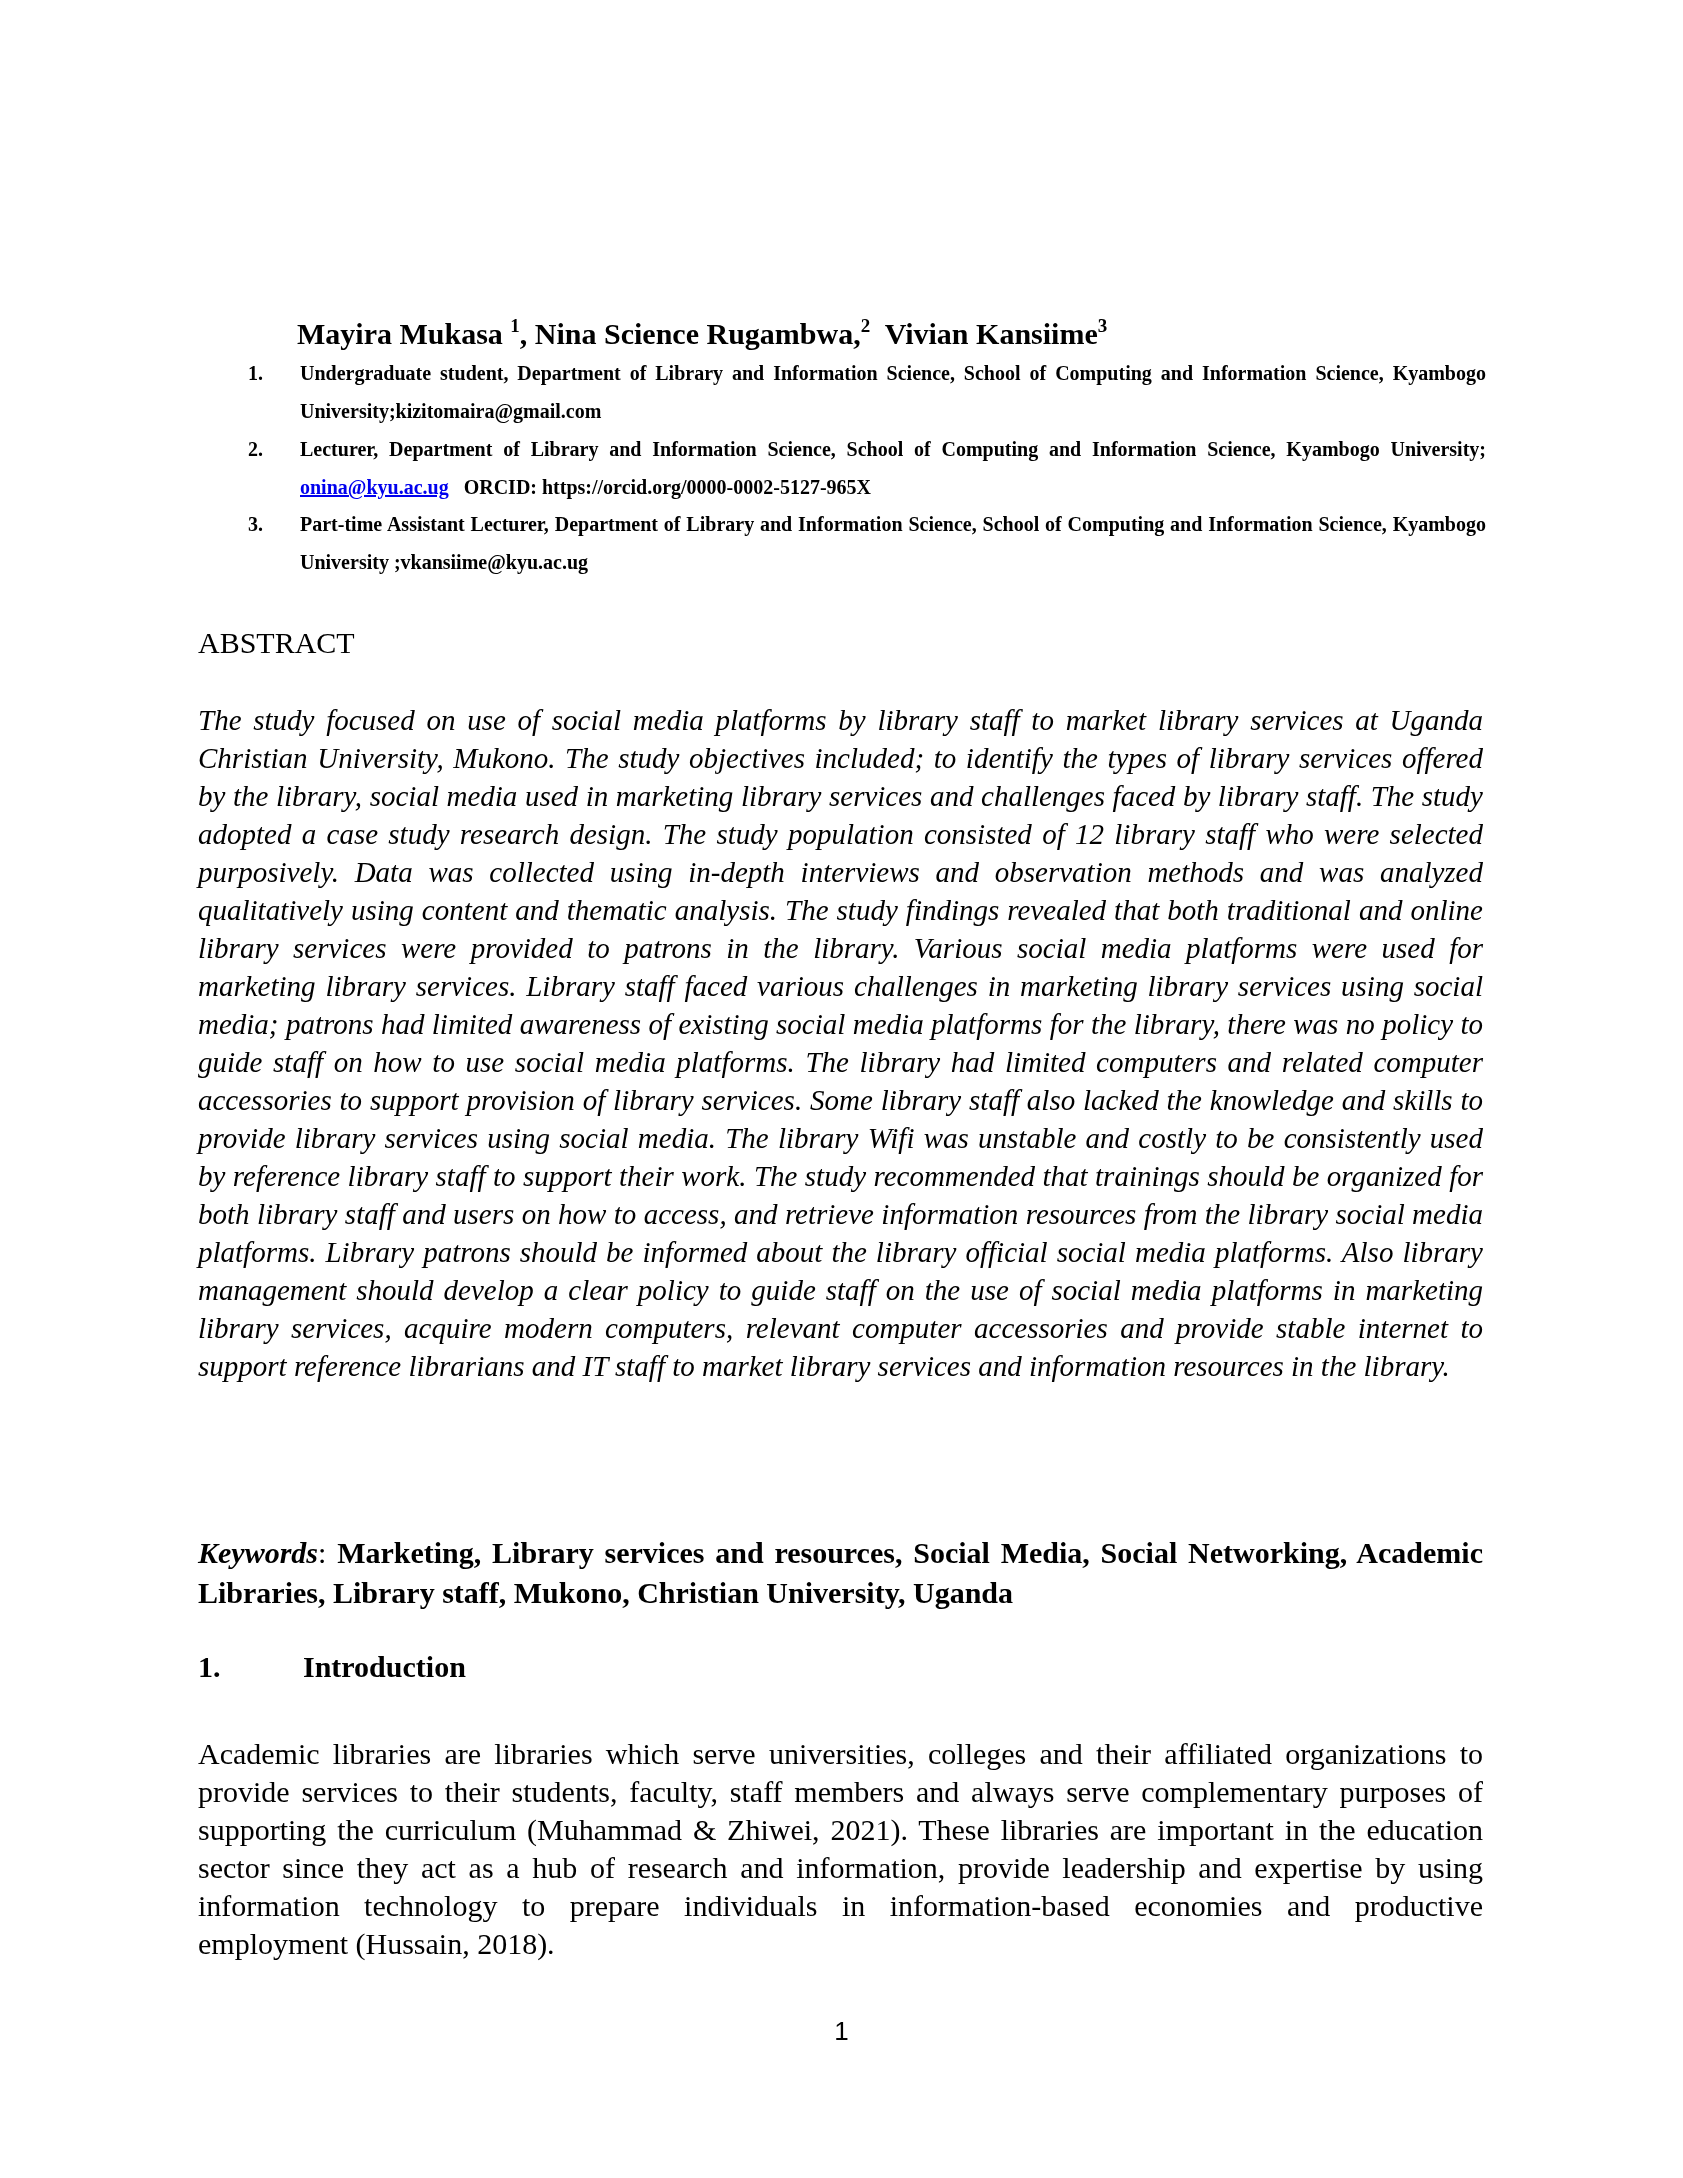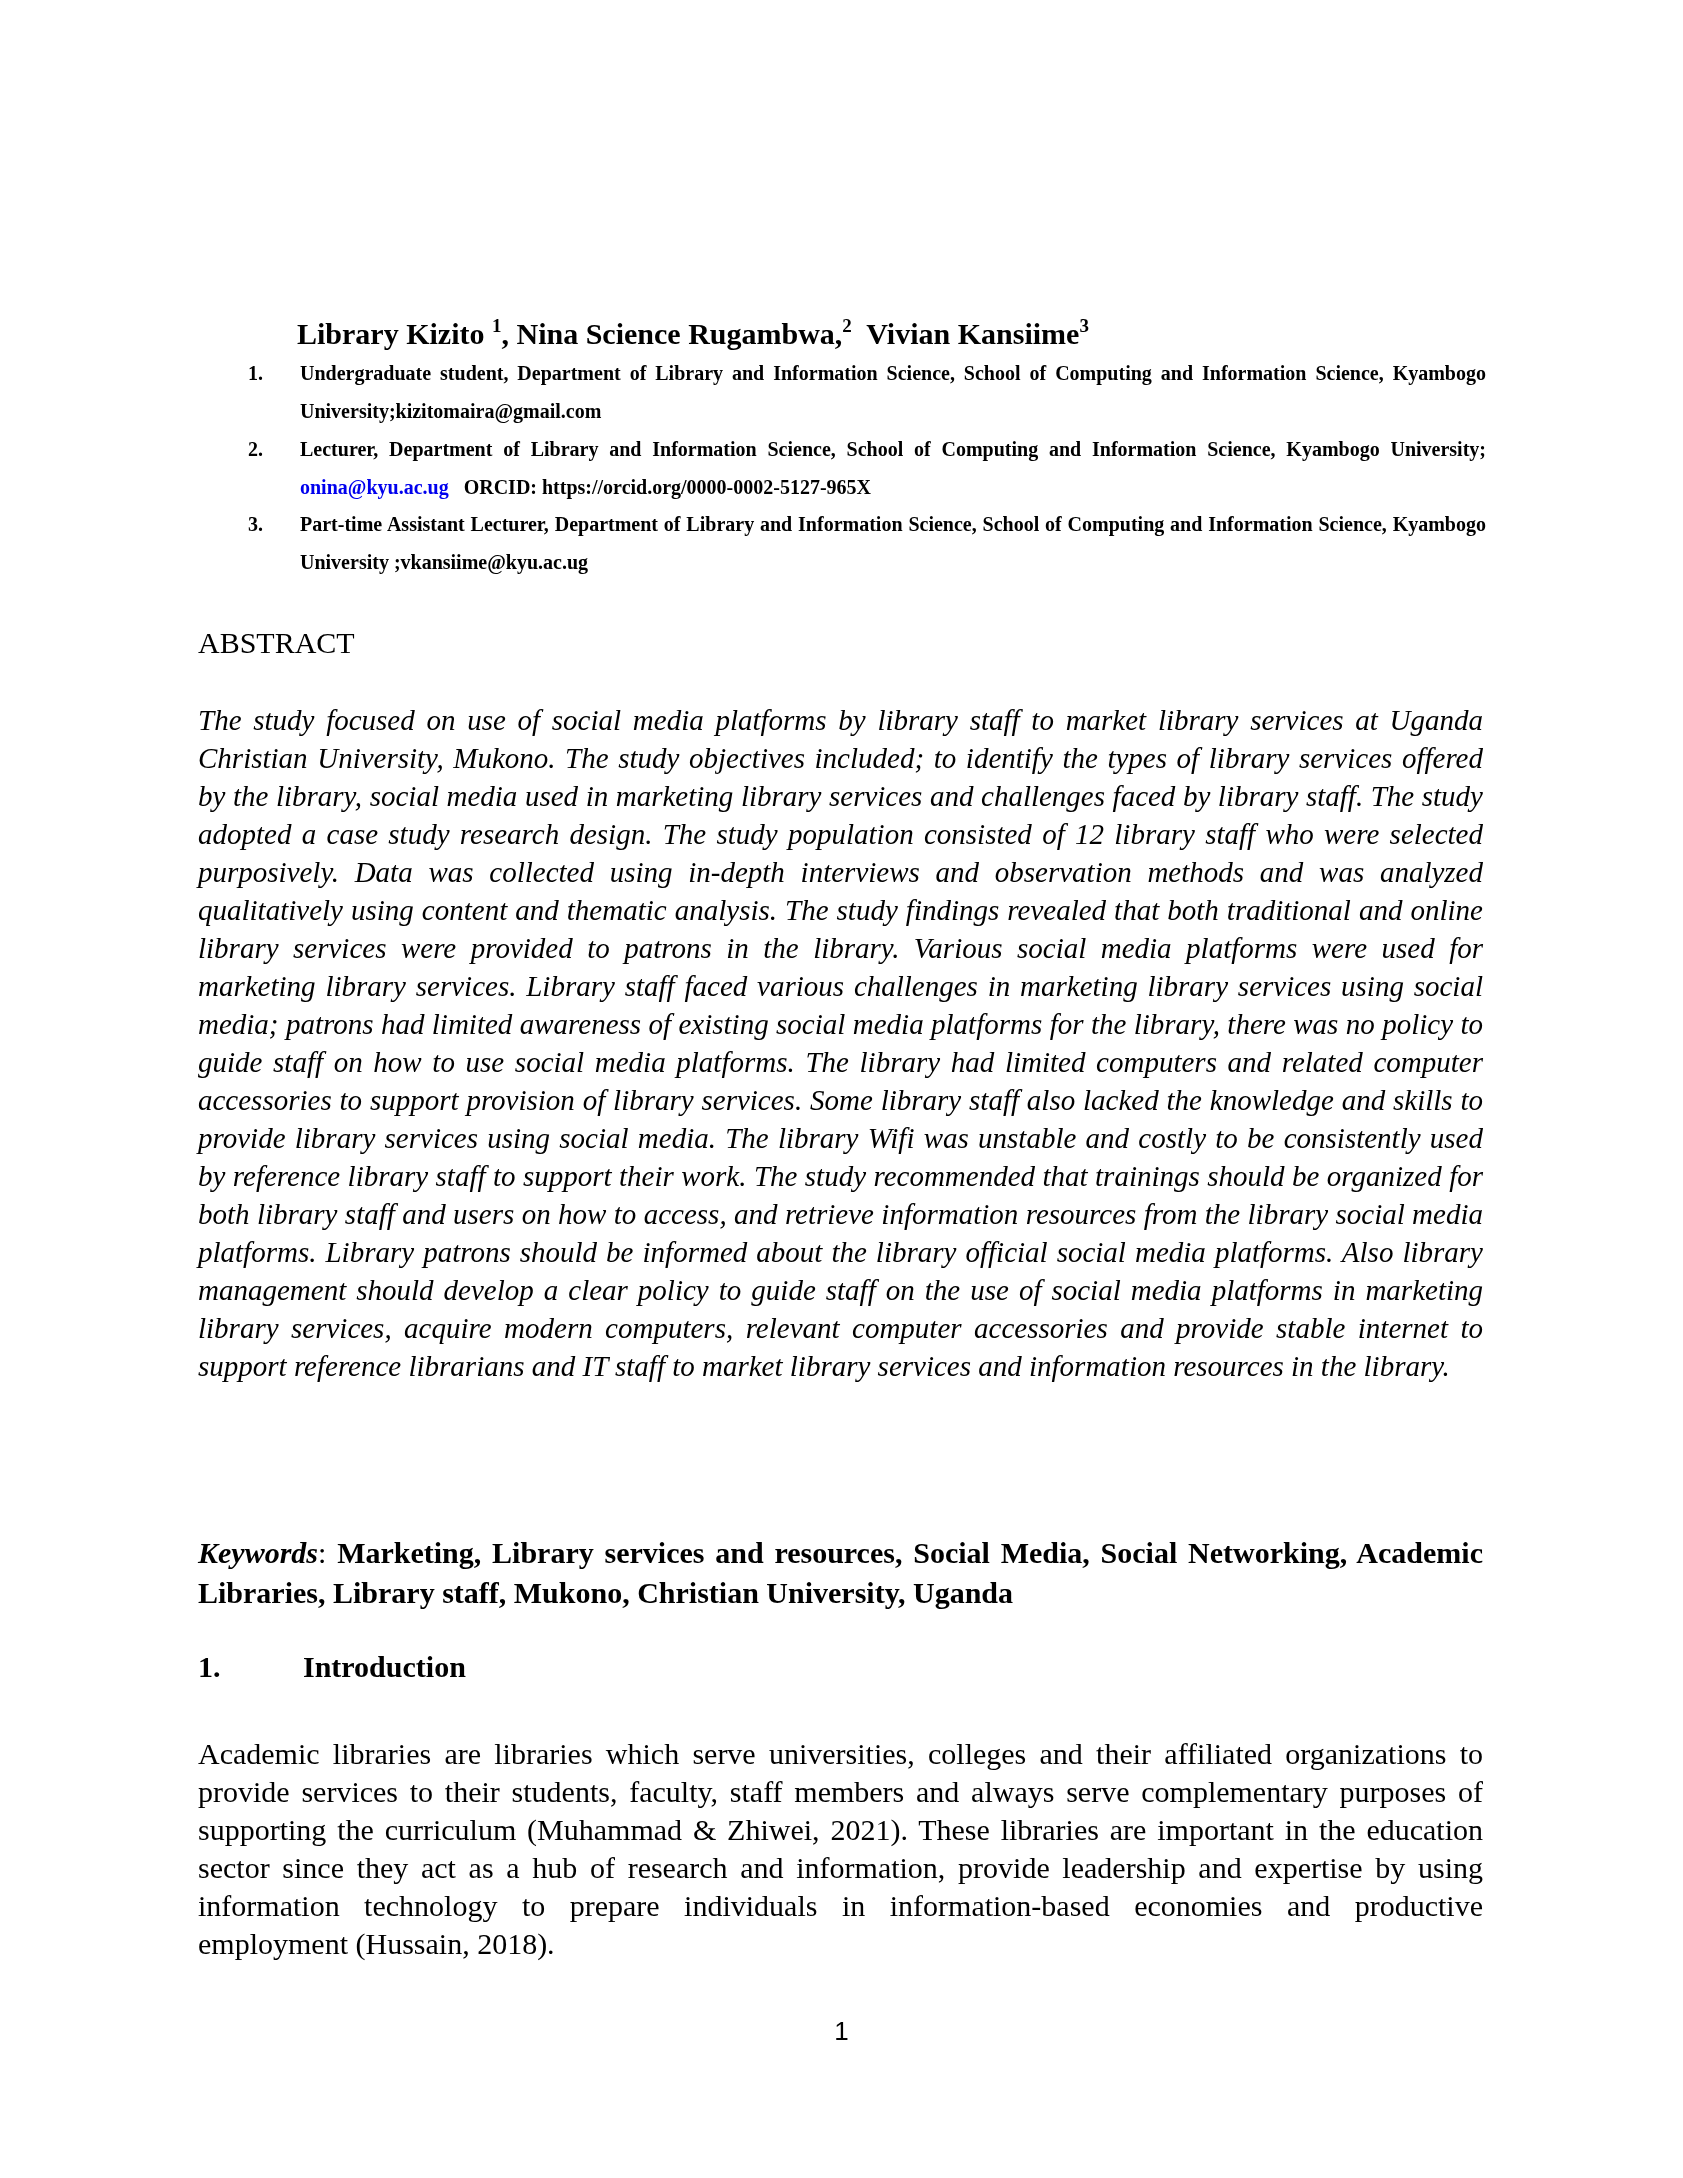--- a/index.html
+++ b/index.html
@@ -4,38 +4,38 @@
 <style>
   html, body { margin: 0; padding: 0; background: #ffffff; }
   body { width: 1683px; height: 2178px; position: relative; overflow: hidden; color: #000; font-family: "Liberation Serif", serif; }
   .abs { position: absolute; }
   .title { left: 297px; top: 196px; width: 1168px; text-align: center; font-style: italic; font-weight: bold; font-size: 31px; line-height: 44px; }
   .authors { left: 297px; top: 315px; font-weight: bold; font-size: 30px; white-space: nowrap; }
   .authors sup { font-size: 19px; vertical-align: 12px; }
   .aff { left: 248px; width: 1238px; font-weight: bold; font-size: 20px; line-height: 38px; }
   .aff .num { position: absolute; left: 0; top: 0; }
   .aff .txt { margin-left: 52px; text-align: justify; text-align-last: left; display: block; }
-  a.email { color: #0000ee; }
+  a.email { color: #0000ee; text-decoration: underline; }
   .h-abstract { left: 198px; top: 626px; font-weight: normal; font-size: 30px; }
   .abstract { left: 198px; top: 701px; width: 1285px; font-style: italic; font-size: 29px; line-height: 38px; text-align: justify; }
   .keywords { left: 198px; top: 1533px; width: 1285px; font-size: 30px; line-height: 40px; font-weight: bold; text-align: justify; }
   .keywords .kwlabel { font-style: italic; margin-top: 32px; }
   .h-intro { left: 198px; top: 1650px; font-weight: bold; font-size: 30px; }
   .h-intro .n { display: inline-block; width: 105px; }
   .intro { left: 198px; top: 1735px; width: 1285px; font-size: 30px; line-height: 38px; text-align: justify; }
   .pagenum { left: 0; width: 1683px; top: 2016px; text-align: center; font-family: "Liberation Sans", sans-serif; font-size: 26px; }
 </style>
 </head>
 <body>
 
 <div class="abs title">
 </div>
 
 <div class="abs authors">
-  <span>Library Kizito </span><sup>1</sup><span>, </span><span>Nina Science Rugambwa,</span><sup>2</sup><span style="white-space:pre">  </span><span>Vivian Kansiime</span><sup>3</sup>
+  <span>Mayira Mukasa </span><sup>1</sup><span>, </span><span>Nina Science Rugambwa,</span><sup>2</sup><span style="white-space:pre">  </span><span>Vivian Kansiime</span><sup>3</sup>
 </div>
 
 <div class="abs aff" style="top:354px;">
   <span class="num">1.</span>
   <span class="txt">Undergraduate student, Department of Library and Information Science, School of Computing and Information Science, Kyambogo University;kizitomaira@gmail.com</span>
 </div>
 
 <div class="abs aff" style="top:430px;">
   <span class="num">2.</span>
   <span class="txt"><span>Lecturer, Department of Library and Information Science, School of Computing and Information Science, Kyambogo University; </span><a class="email">onina@kyu.ac.ug</a><span style="white-space:pre">   ORCID: https://orcid.org/0000-0002-5127-965X</span></span>

